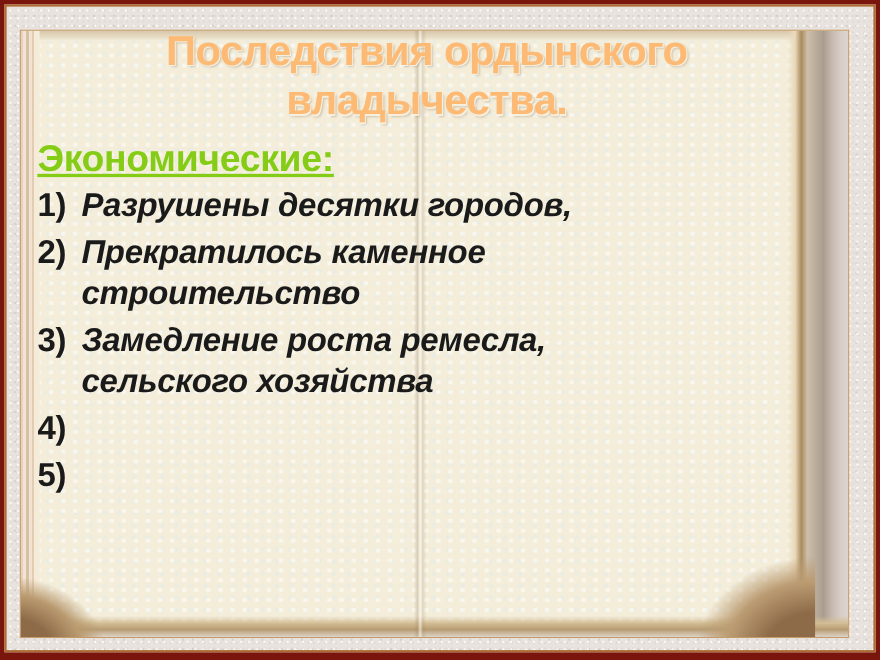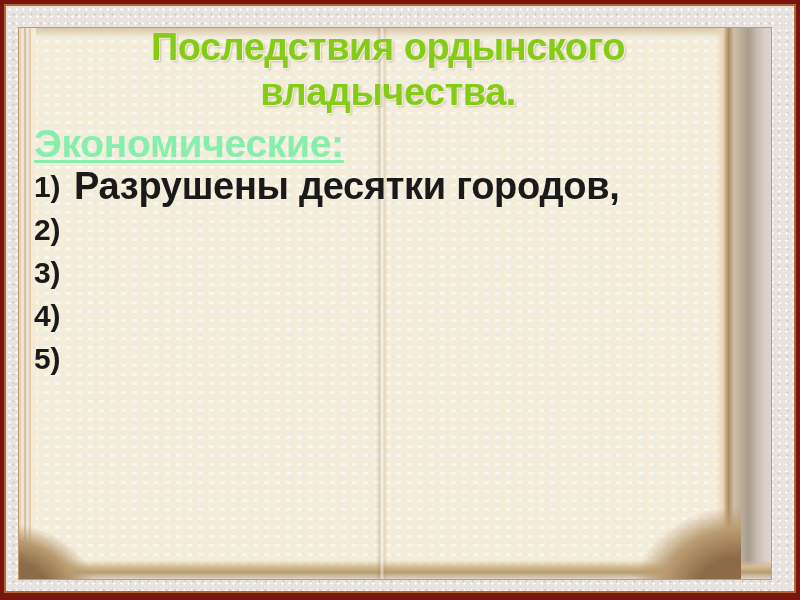--- a/index.html
+++ b/index.html
@@ -73,40 +73,40 @@
     position:absolute;inset:0;
     padding:0 58px 0 34px;
     color:#1a1a1a;
   }
   .title{
     margin-top:25px;
     text-align:center;
     white-space:pre-line;
     font-size:38px;font-weight:bold;line-height:45px;
     letter-spacing:-0.5px;
-    color:#84cc16;
+    color:#fdba74;
     text-shadow:1px 1px 0 rgba(250,243,225,.9), 2px 2px 2px rgba(110,70,30,.25);
   }
   .heading{
     margin-top:11px;
-    font-size:39px;font-weight:bold;line-height:36px;
+    font-size:34px;font-weight:bold;line-height:36px;
     letter-spacing:-0.3px;
-    color:#86efac;
+    color:#84cc16;
     text-decoration:underline;
     text-underline-offset:3px;
   }
   .list{margin-top:4px;}
   .item{display:flex;margin-top:6px;}
   .item-num{
     flex:0 0 40px;
     font-size:30px;font-weight:bold;line-height:37px;letter-spacing:-0.3px;
   }
   .item-text{
     white-space:pre-line;
-    font-size:38px;font-weight:bold;line-height:37px;letter-spacing:-0.3px;
+    font-size:30px;font-weight:bold;line-height:37px;letter-spacing:-0.3px;font-style:italic;
   }
 </style>
 </head>
 <body>
 
 <div class="slide">
   <div class="frame-white"></div>
 
   <div class="book">
     <div class="page-mottle"></div>
@@ -123,23 +123,27 @@
     <div class="title">Последствия ордынского
 владычества.</div>
     <div class="heading">Экономические:</div>
     <div class="list">
       <div class="item">
         <span class="item-num">1)</span>
         <span class="item-text">Разрушены десятки городов,</span>
       </div>
       <div class="item">
         <span class="item-num">2)</span>
+        <span class="item-text">Прекратилось каменное
+строительство</span>
       </div>
       <div class="item">
         <span class="item-num">3)</span>
+        <span class="item-text">Замедление роста ремесла,
+сельского хозяйства</span>
       </div>
       <div class="item">
         <span class="item-num">4)</span>
       </div>
       <div class="item">
         <span class="item-num">5)</span>
       </div>
     </div>
   </div>
 </div>

